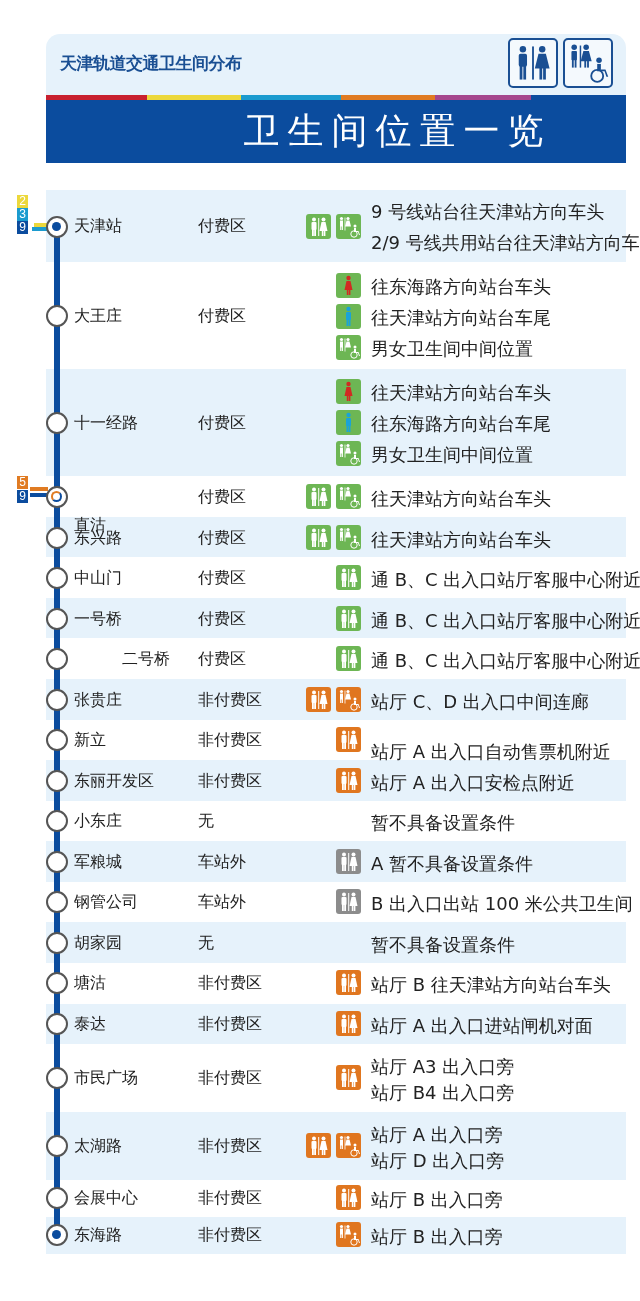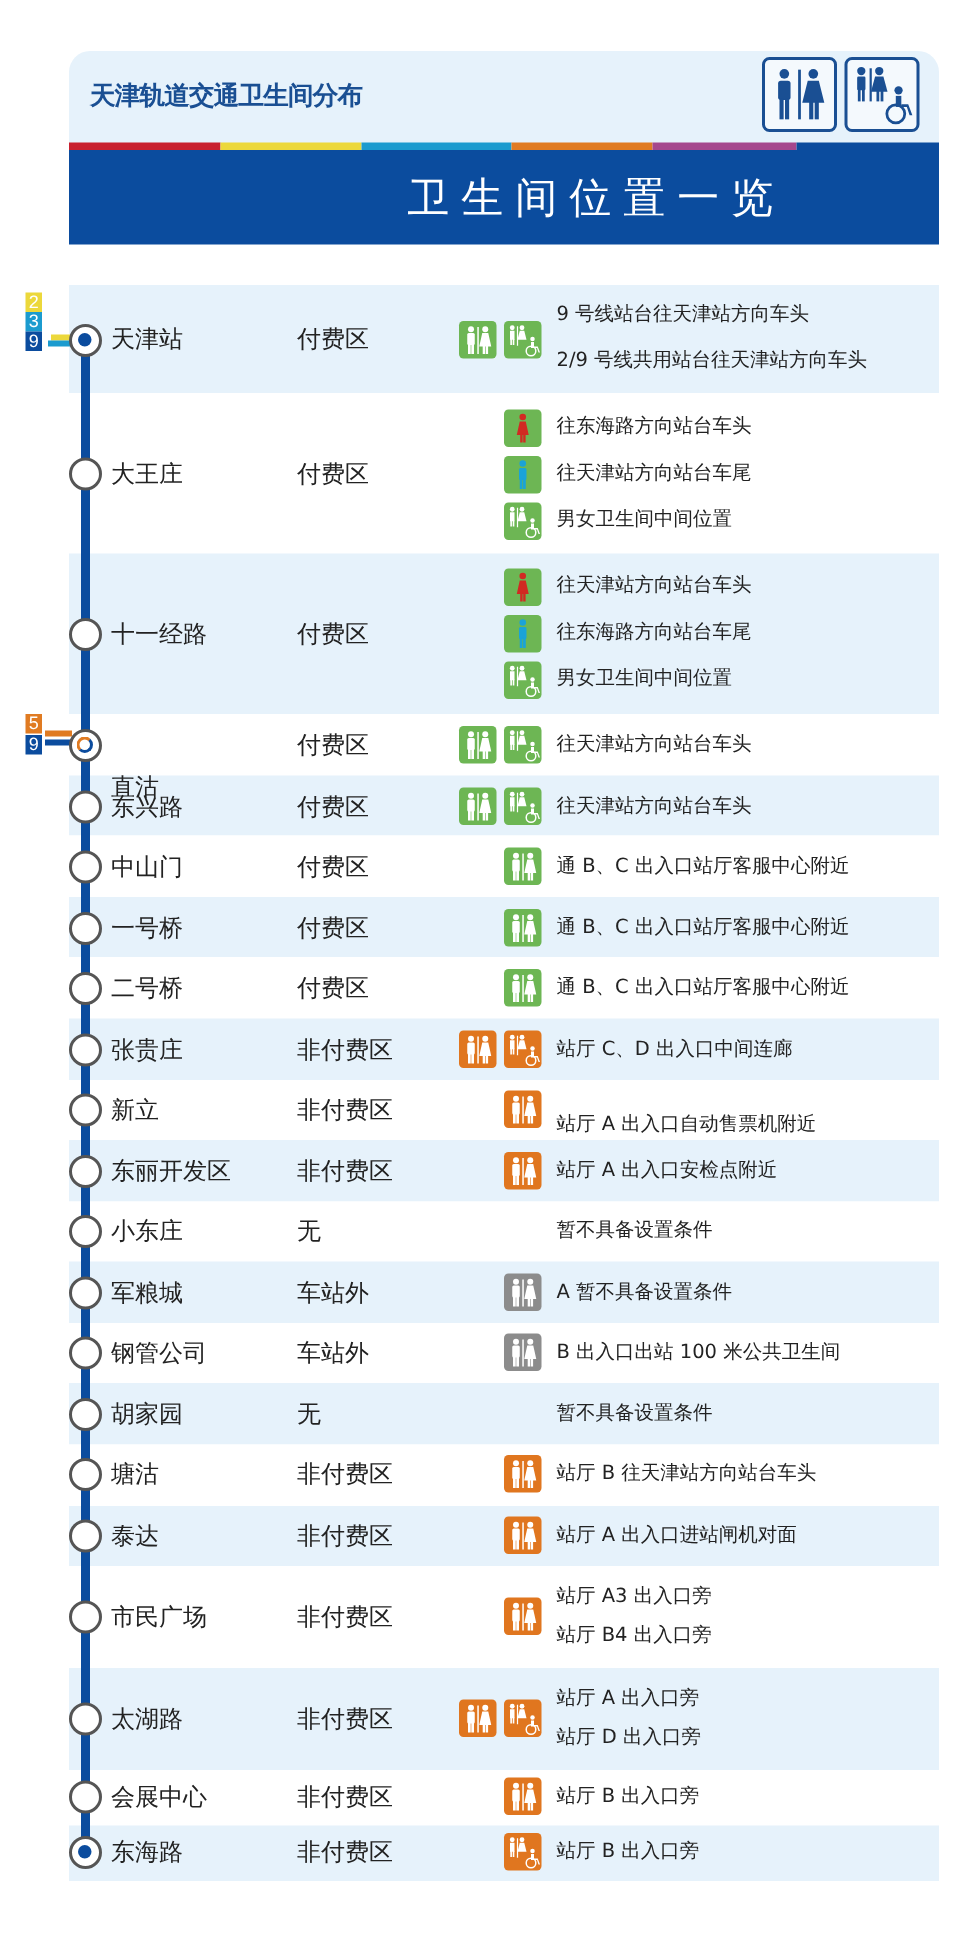--- a/index.html
+++ b/index.html
@@ -4,30 +4,30 @@
 <style>
   * { box-sizing: border-box; margin: 0; padding: 0; }
   body { width: 640px; height: 1301px; background: #ffffff; font-family: "DejaVu Sans", "Liberation Sans", sans-serif; position: relative; overflow: hidden; color: #222; }
   .header-top { position: absolute; left: 46px; top: 34px; width: 580px; height: 62px; background: #e6f2fb; border-top-left-radius: 14px; border-top-right-radius: 14px; }
   .header-title { position: absolute; left: 14px; top: 18px; font-family: "DejaVu Serif", "Liberation Serif", serif; font-weight: bold; font-size: 17px; color: #1a4f93; letter-spacing: -0.5px; }
   .hdr-icon { position: absolute; top: 4px; width: 50px; height: 50px; border: 2px solid #1a4f93; border-radius: 5px; background: #f4f9fd; }
   .hdr-icon svg { width: 100%; height: 100%; }
   .stripe { position: absolute; top: 95px; height: 6px; }
   .header-band { position: absolute; left: 46px; top: 100px; width: 580px; height: 63px; background: #0b4c9e; }
   .line-label { position: absolute; left: 0; top: 0; width: 138px; height: 63px; color: #fff; font-size: 27px; display: flex; align-items: center; justify-content: center; border-right: 1px solid #5d86c3; }
-  .band-title { position: absolute; left: 139px; top: 0; right: 16px; height: 63px; color: #fff; font-size: 28px; letter-spacing: 8px; display: flex; align-items: center; justify-content: center; }
+  .band-title { position: absolute; left: 139px; top: 0; right: 16px; height: 63px; color: #fff; font-size: 36px; letter-spacing: 8px; display: flex; align-items: center; justify-content: center; }
   .row { position: absolute; left: 46px; width: 580px; }
   .row.alt { background: #e6f2fb; }
   .row.plain { background: #ffffff; }
   .rail { position: absolute; left: 54px; width: 6px; background: #0b4c9e; top: 227px; height: 1008px; }
   .node { position: absolute; left: 46px; width: 22px; height: 22px; border-radius: 50%; border: 2.5px solid #555; background: #fff; }
   .node .dot { position: absolute; left: 4px; top: 4px; width: 9px; height: 9px; border-radius: 50%; background: #0b4c9e; }
   .station { position: absolute; left: 74px; font-size: 16px; color: #222; }
   .zone { position: absolute; left: 198px; font-size: 16px; color: #222; }
-  .loc { position: absolute; left: 371px; font-size: 13px; color: #222; white-space: nowrap; }
+  .loc { position: absolute; left: 371px; font-size: 18px; color: #222; white-space: nowrap; }
   .ic { position: absolute; width: 25px; height: 25px; border-radius: 3px; }
   .ic svg { width: 100%; height: 100%; display: block; }
   .badge { position: absolute; left: 17px; width: 11px; height: 13px; font-size: 12px; color: #fff; text-align: center; line-height: 13px; font-family: "Liberation Sans", sans-serif; }
   .arrow { position: absolute; height: 4px; }
 </style>
 </head>
 <body>
 
 <div class="header-top">
   <div class="header-title">天津轨道交通卫生间分布</div>
@@ -259,21 +259,21 @@
 <div class="station" style="top:609px;">一号桥</div>
 <div class="zone" style="top:609px;">付费区</div>
 <div class="ic" style="left:336px;top:606px;background:#6db654;">
     <svg viewBox="0 0 25 25">
       <use href="#g-restroom"></use>
     </svg>
   </div>
 <div class="loc" style="top:609px;">通 B、C 出入口站厅客服中心附近</div>
 
 <div class="node" style="top:648px;"></div>
-<div class="station" style="top:649px;">二号桥</div>
+<div class="station" style="top:649px;margin-left:48px;">二号桥</div>
 <div class="zone" style="top:649px;">付费区</div>
 <div class="ic" style="left:336px;top:646px;background:#6db654;">
     <svg viewBox="0 0 25 25">
       <use href="#g-restroom"></use>
     </svg>
   </div>
 <div class="loc" style="top:649px;">通 B、C 出入口站厅客服中心附近</div>
 
 <div class="node" style="top:689px;"></div>
 <div class="station" style="top:690px;">张贵庄</div>

